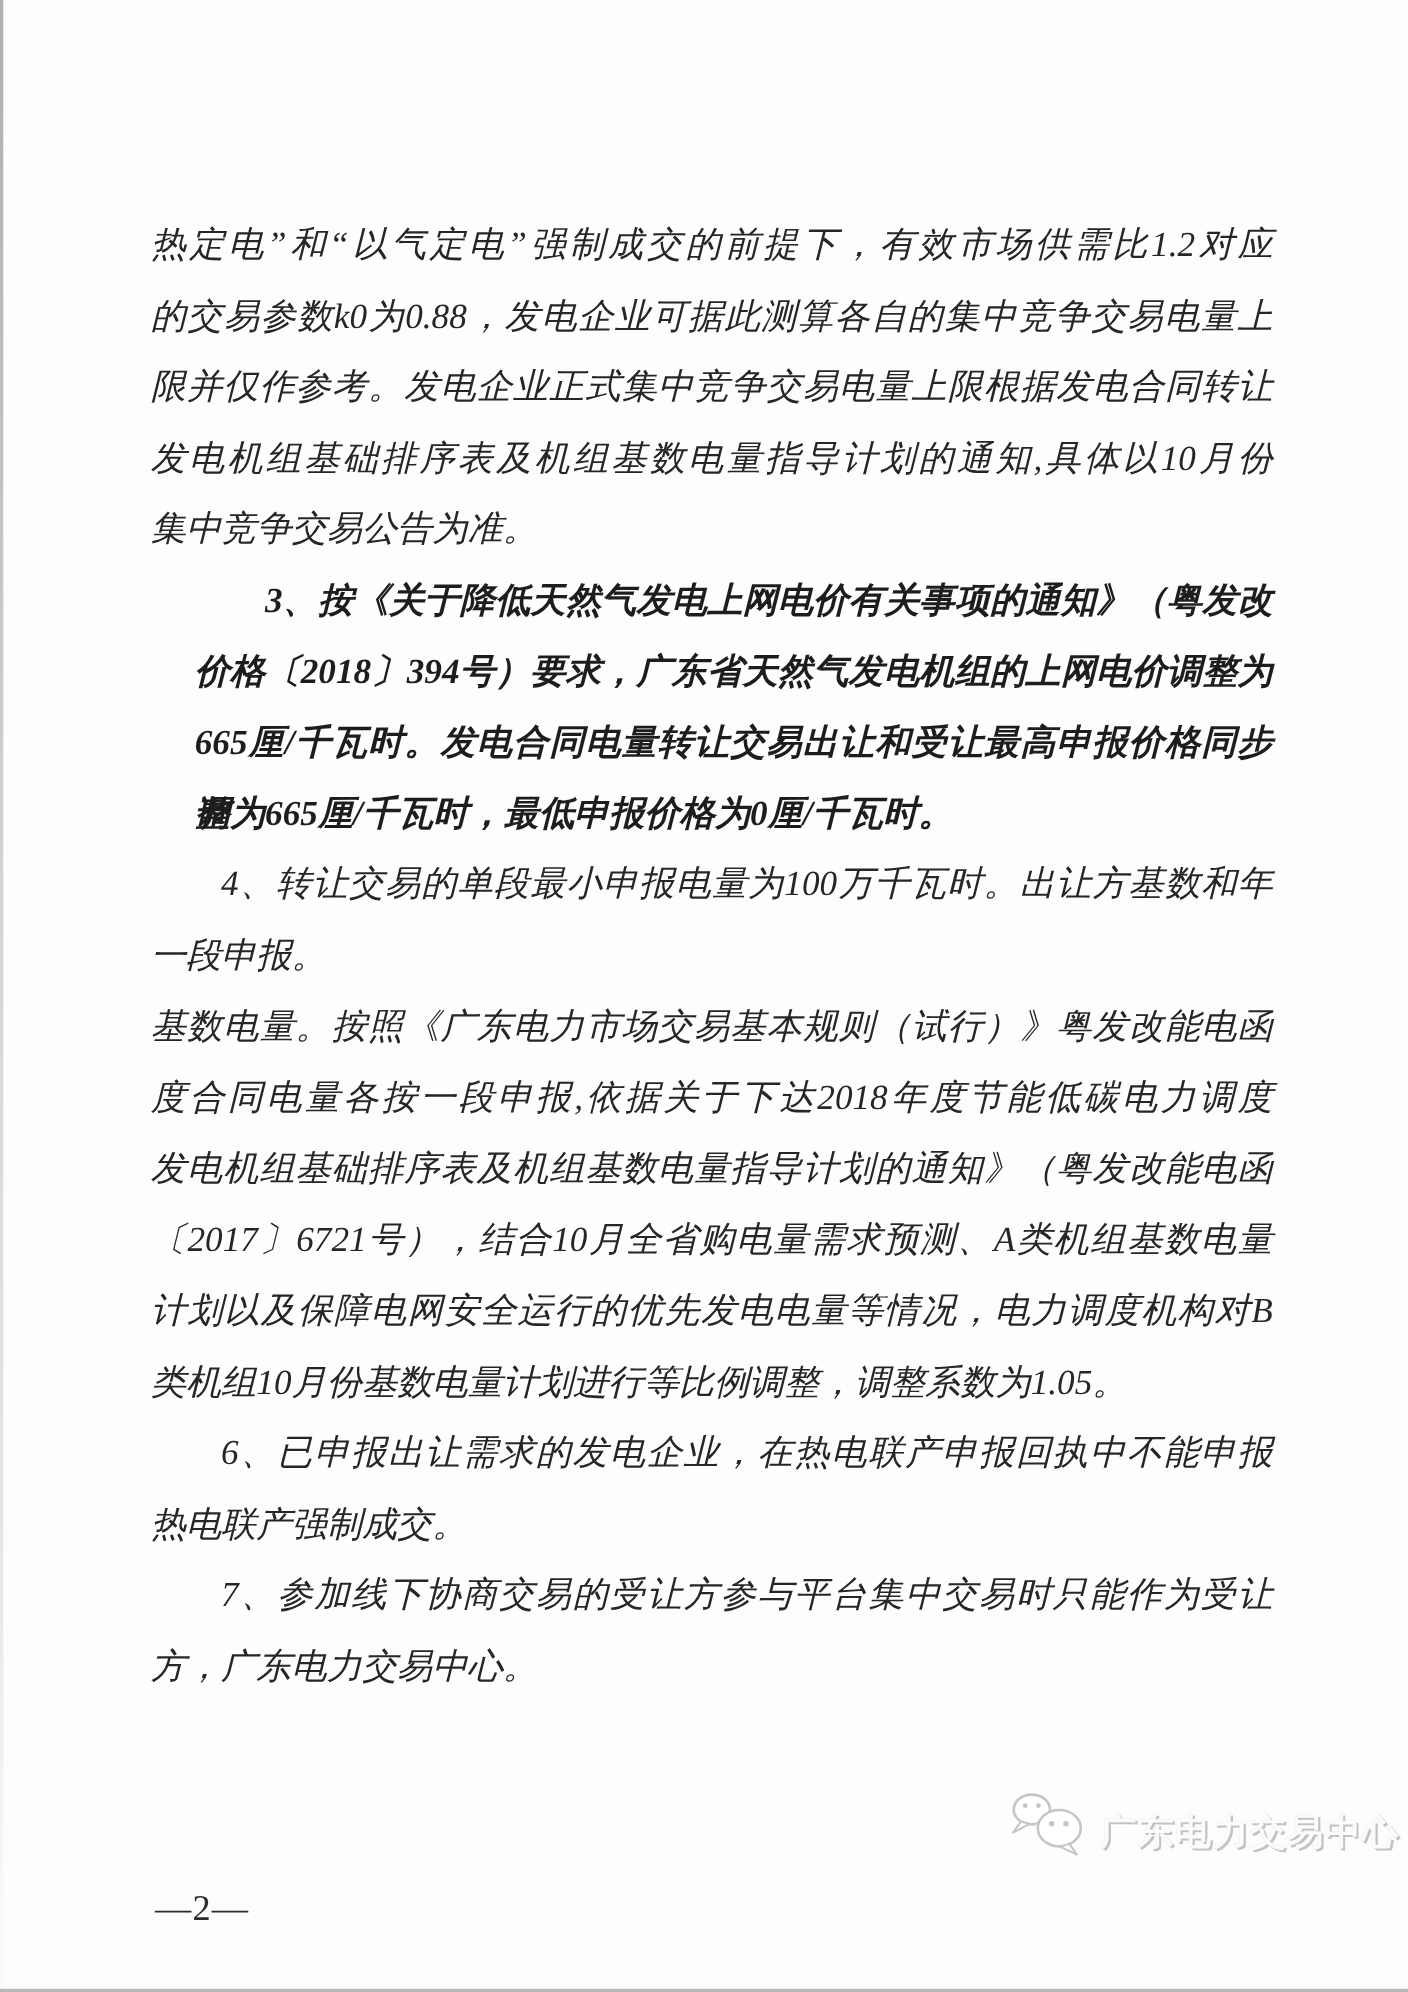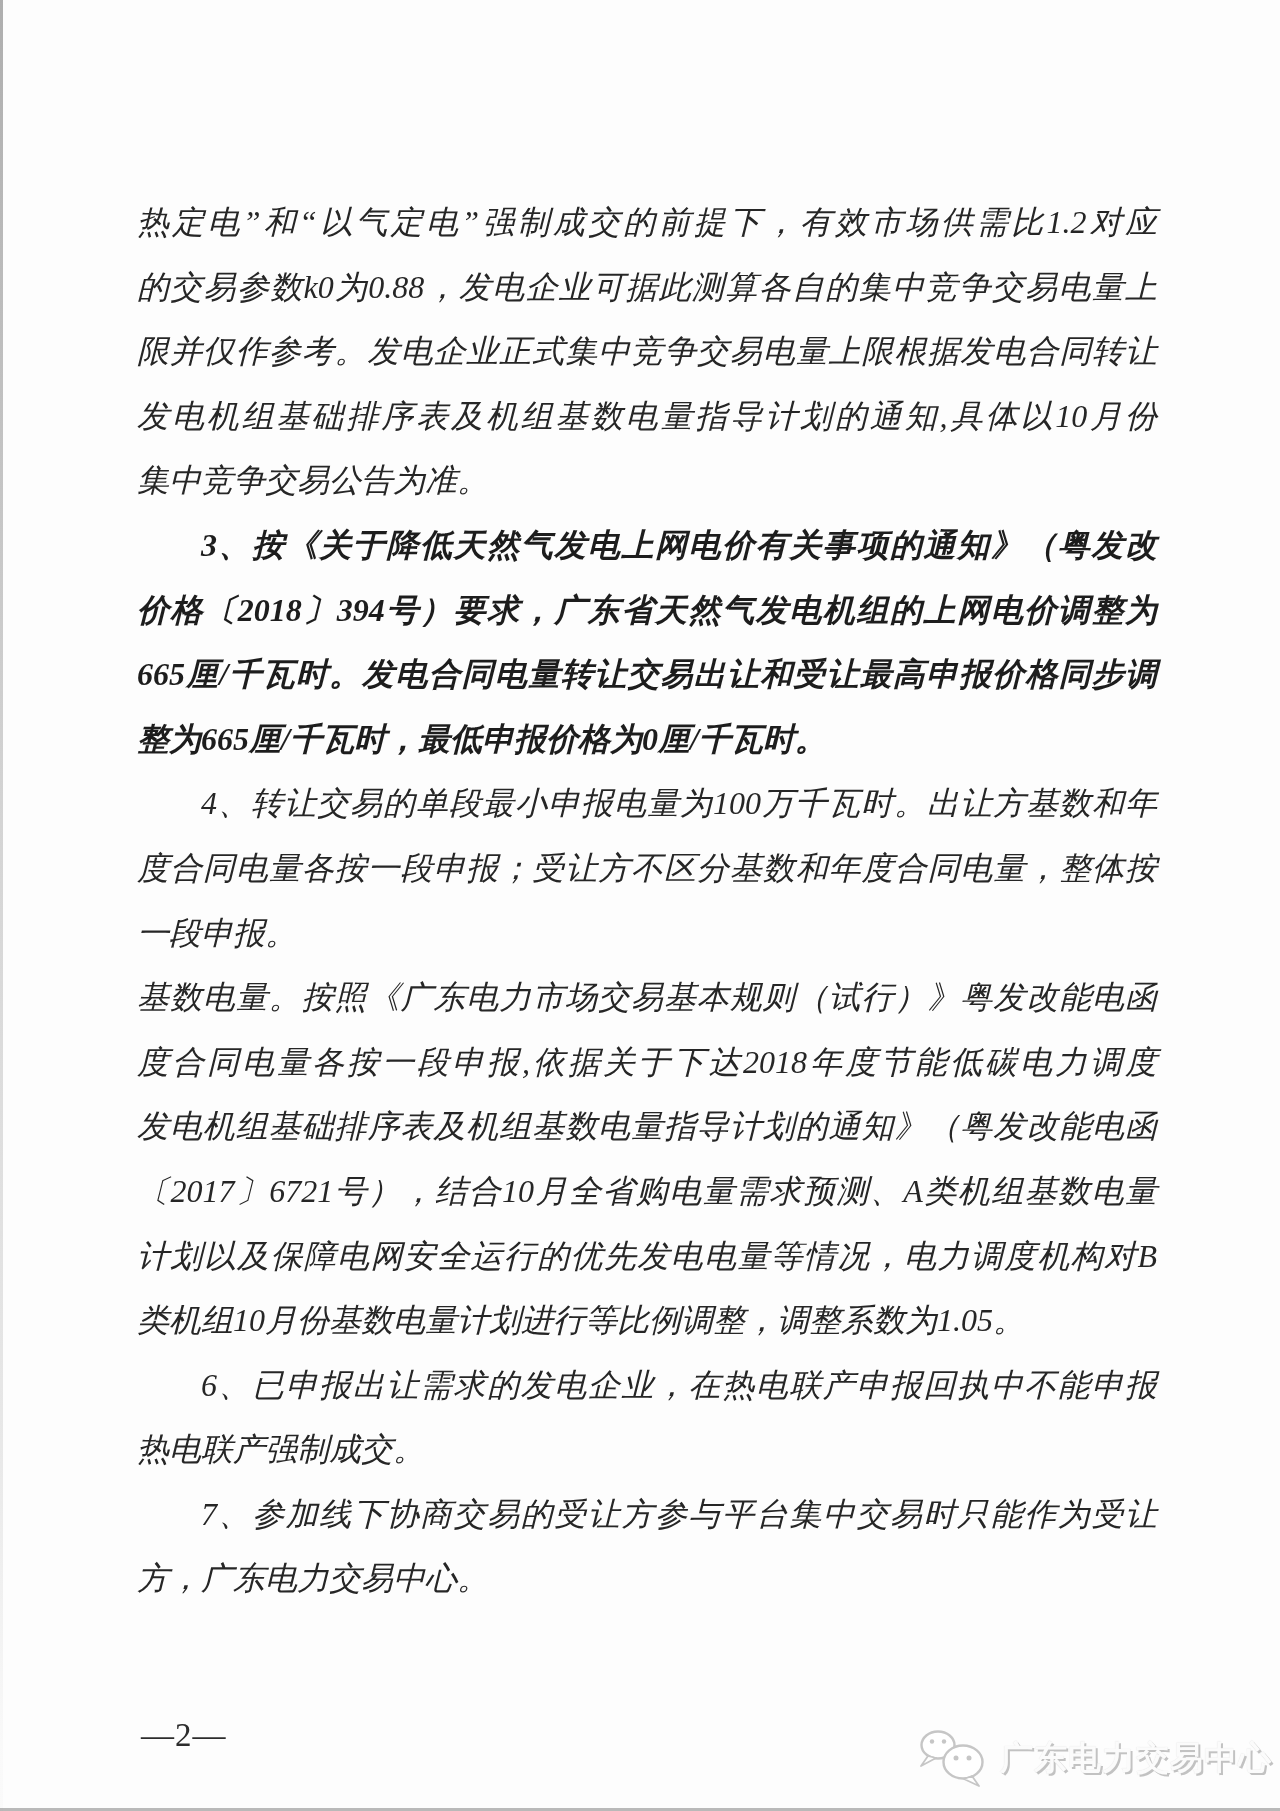--- a/index.html
+++ b/index.html
@@ -40,33 +40,33 @@
     line-height: 64.6px;
     text-align: justify;
     text-align-last: justify;
     text-justify: inter-character;
     white-space: normal;
     overflow: visible;
     font-style: italic;
   }
   .line.end { text-align-last: left; }
   .line.ind { text-indent: 64px; }
-  .line.b   { font-weight: bold; color: #1d1d1d; }
+  .line.b   { font-weight: bold; color: #1d1d1d; margin-left: 40px; }
   
   .page-num {
     position: absolute;
     left: 141px; top: 1714px;
     font-size: 33px; line-height: 42px;
     color: #2c2c2c;
     letter-spacing: 1px;
   }
   .watermark {
     position: absolute;
-    left: 915px; top: 1728px;
-    display: flex; align-items: center; gap: 9px;
+    left: 915px; top: 1628px;
+    display: flex; align-items: flex-end; gap: 9px;
   }
   .watermark-text {
     font-family: "Liberation Sans", sans-serif;
     font-weight: bold;
     font-size: 33px;
     letter-spacing: 1px;
     color: #fbfbfb;
     text-shadow: 2px 2px 0 var(--wm, #c2c2c2), 0 0 1px #dcdcdc;
     white-space: nowrap;
   }
@@ -81,21 +81,20 @@
   <div class="line">热定电”和“以气定电”强制成交的前提下，有效市场供需比1.2对应</div>
   <div class="line">的交易参数k0为0.88，发电企业可据此测算各自的集中竞争交易电量上</div>
   <div class="line">限并仅作参考。发电企业正式集中竞争交易电量上限根据发电合同转让</div>
   <div class="line">发电机组基础排序表及机组基数电量指导计划的通知,具体以10月份</div>
   <div class="line end">集中竞争交易公告为准。</div>
   <div class="line b ind">3、按《关于降低天然气发电上网电价有关事项的通知》（粤发改</div>
   <div class="line b">价格〔2018〕394号）要求，广东省天然气发电机组的上网电价调整为</div>
   <div class="line b">665厘/千瓦时。发电合同电量转让交易出让和受让最高申报价格同步调</div>
   <div class="line b end">整为665厘/千瓦时，最低申报价格为0厘/千瓦时。</div>
   <div class="line ind">4、转让交易的单段最小申报电量为100万千瓦时。出让方基数和年</div>
-  <div class="line">度合同电量各按一段申报；受让方不区分基数和年度合同电量，整体按</div>
   <div class="line end">一段申报。</div>
   <div class="line">基数电量。按照《广东电力市场交易基本规则（试行）》粤发改能电函</div>
   <div class="line">度合同电量各按一段申报,依据关于下达2018年度节能低碳电力调度</div>
   <div class="line">发电机组基础排序表及机组基数电量指导计划的通知》（粤发改能电函</div>
   <div class="line">〔2017〕6721号），结合10月全省购电量需求预测、A类机组基数电量</div>
   <div class="line">计划以及保障电网安全运行的优先发电电量等情况，电力调度机构对B</div>
   <div class="line end">类机组10月份基数电量计划进行等比例调整，调整系数为1.05。</div>
   <div class="line ind">6、已申报出让需求的发电企业，在热电联产申报回执中不能申报</div>
   <div class="line end">热电联产强制成交。</div>
   <div class="line ind">7、参加线下协商交易的受让方参与平台集中交易时只能作为受让</div>

